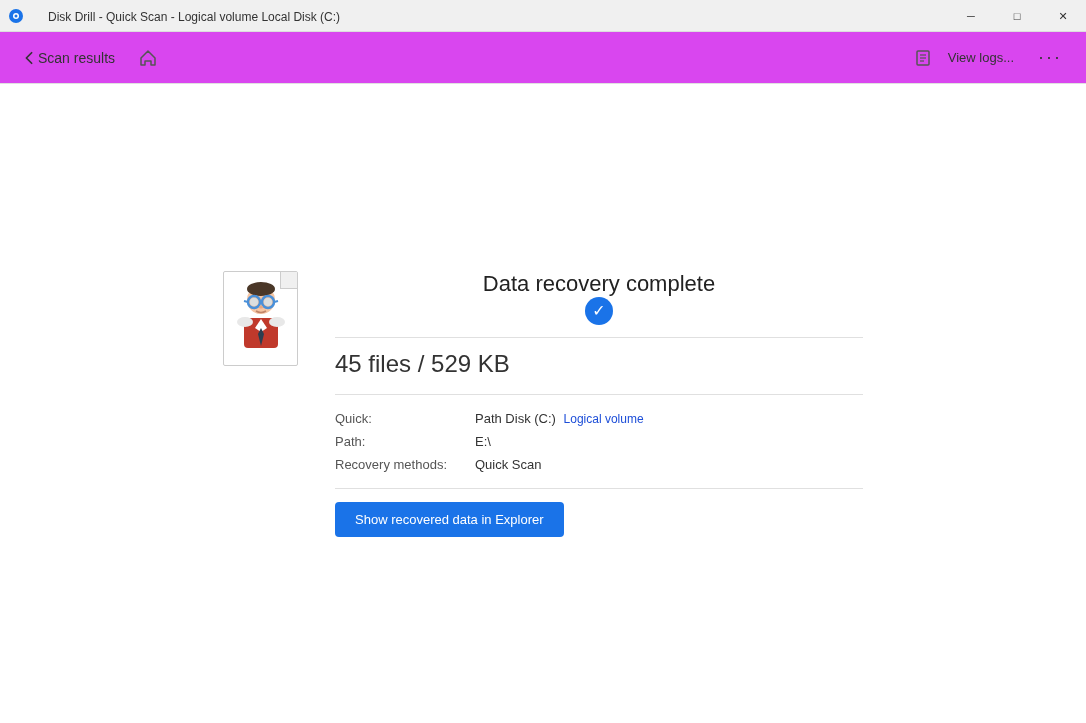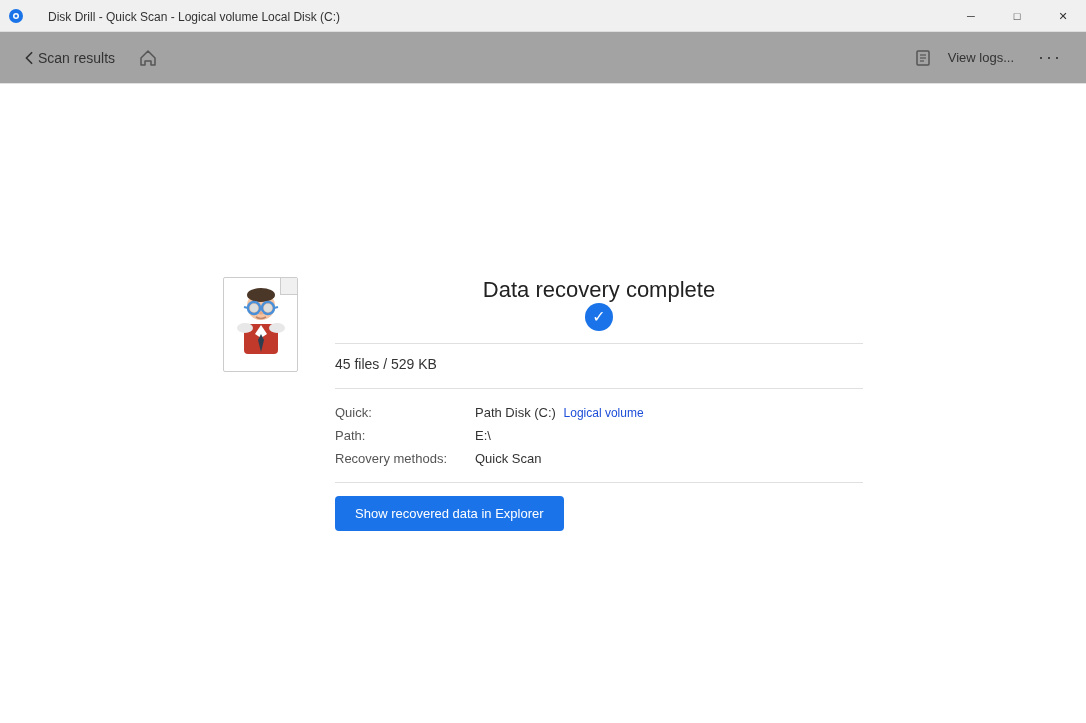--- a/index.html
+++ b/index.html
@@ -46,21 +46,21 @@
       cursor: pointer;
       background: transparent;
       border: none;
       font-size: 11px;
       color: #333;
     }
 
     
     .toolbar {
       height: 52px;
-      background: #a3a3a3;
+      background: #d946ef;
       display: flex;
       align-items: center;
       padding: 0 16px;
       border-bottom: 1px solid #e0e0e0;
       flex-shrink: 0;
       gap: 8px;
     }
     .toolbar-back {
       display: flex;
       align-items: center;
@@ -180,21 +180,21 @@
       color: #fff;
       font-size: 16px;
       flex-shrink: 0;
     }
     .divider {
       height: 1px;
       background: #e0e0e0;
       margin: 12px 0;
     }
     .files-count {
-      font-size: 14px;
+      font-size: 24px;
       color: #333;
       margin-bottom: 16px;
     }
     .info-table {
       width: 100%;
       border-collapse: collapse;
       margin-bottom: 12px;
     }
     .info-table td {
       padding: 4px 0;

